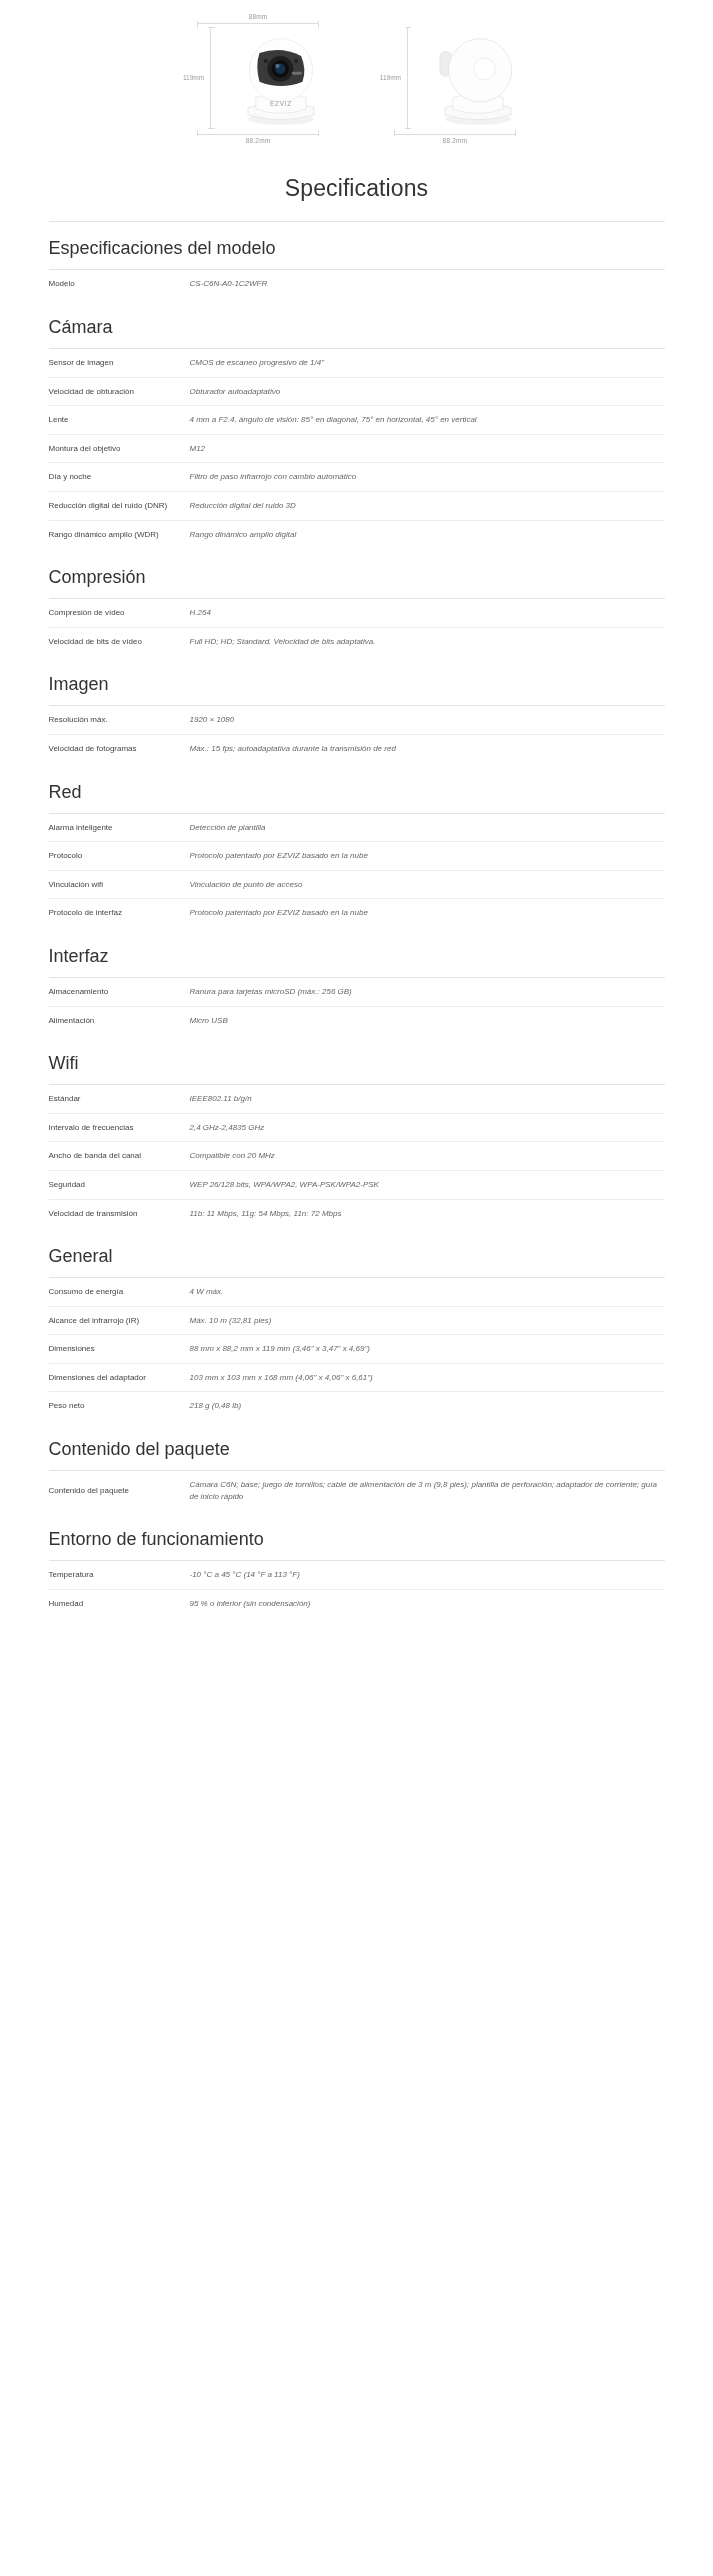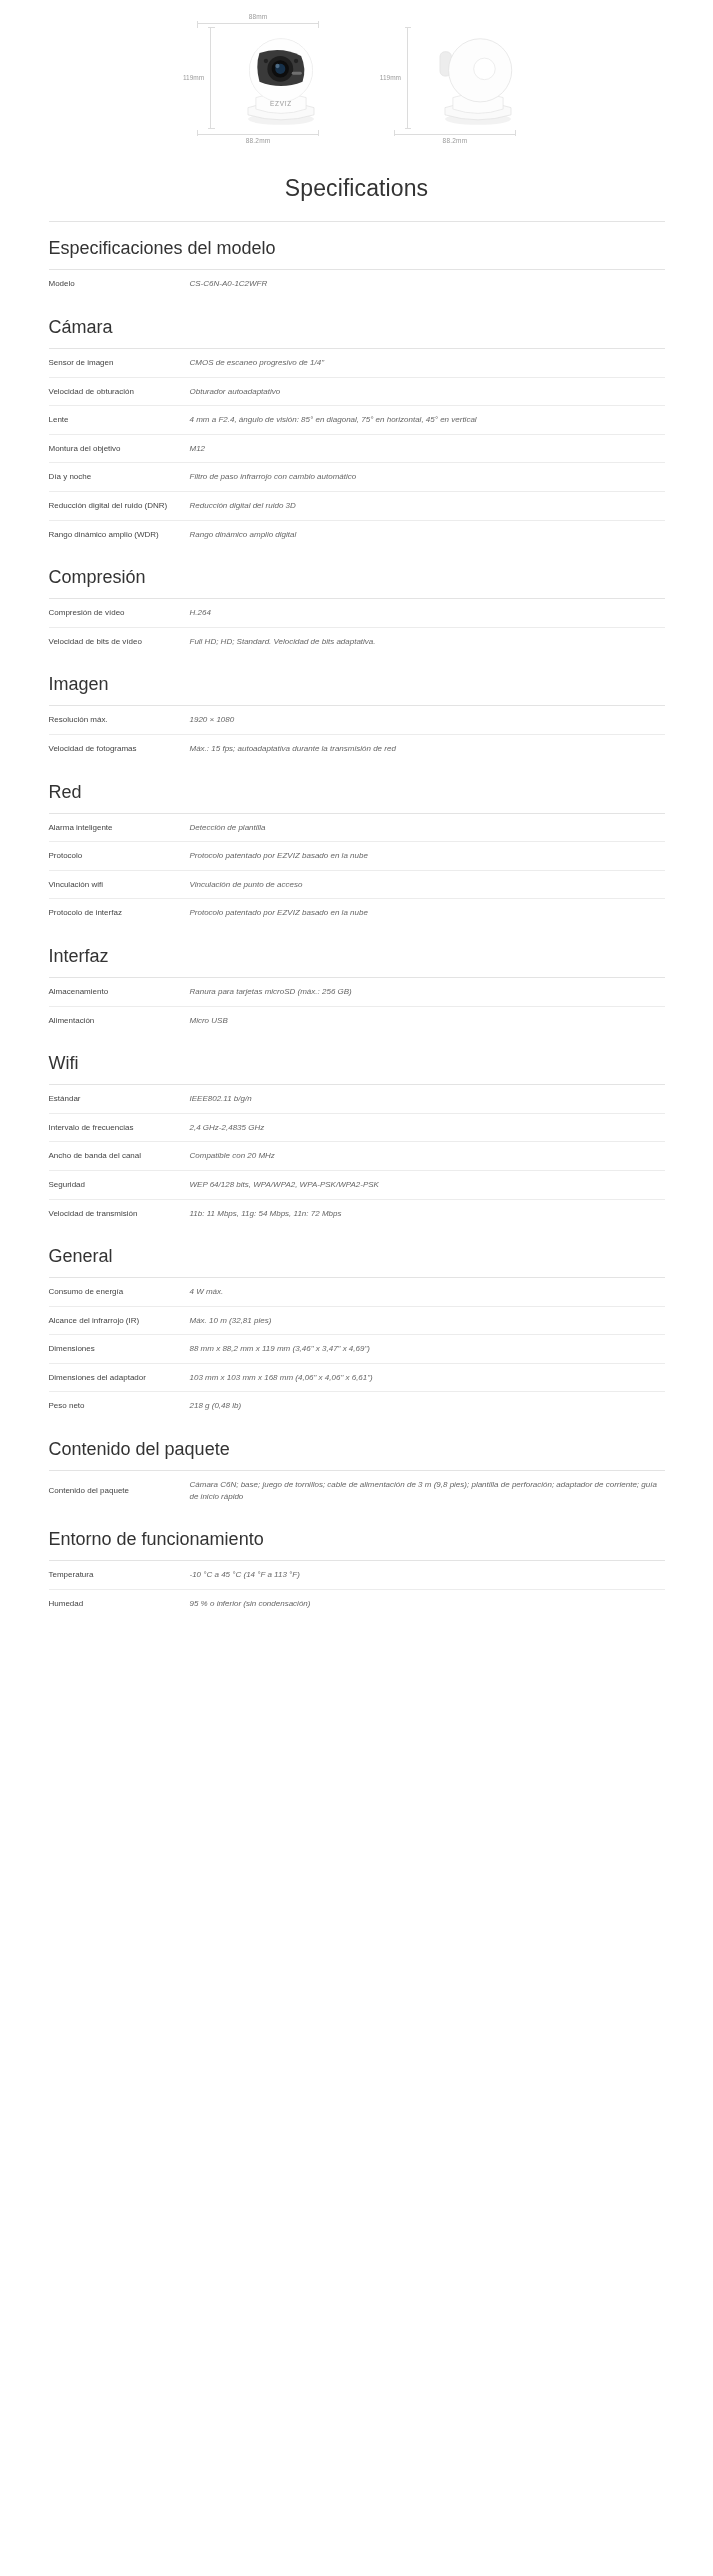--- a/index.html
+++ b/index.html
@@ -347,21 +347,21 @@
               <tr>
                 <td class="k">Intervalo de frecuencias</td>
                 <td class="v">2,4 GHz-2,4835 GHz</td>
               </tr>
               <tr>
                 <td class="k">Ancho de banda del canal</td>
                 <td class="v">Compatible con 20 MHz</td>
               </tr>
               <tr>
                 <td class="k">Seguridad</td>
-                <td class="v">WEP 64/128 bits, WPA/WPA2, WPA-PSK/WPA2-PSK</td>
+                <td class="v">WEP 26/128 bits, WPA/WPA2, WPA-PSK/WPA2-PSK</td>
               </tr>
               <tr>
                 <td class="k">Velocidad de transmisión</td>
                 <td class="v">11b: 11 Mbps, 11g: 54 Mbps, 11n: 72 Mbps</td>
               </tr>
             </tbody>
           </table>
         </div>
         <div class="section-block">
           <h2 class="section-head">General</h2>

